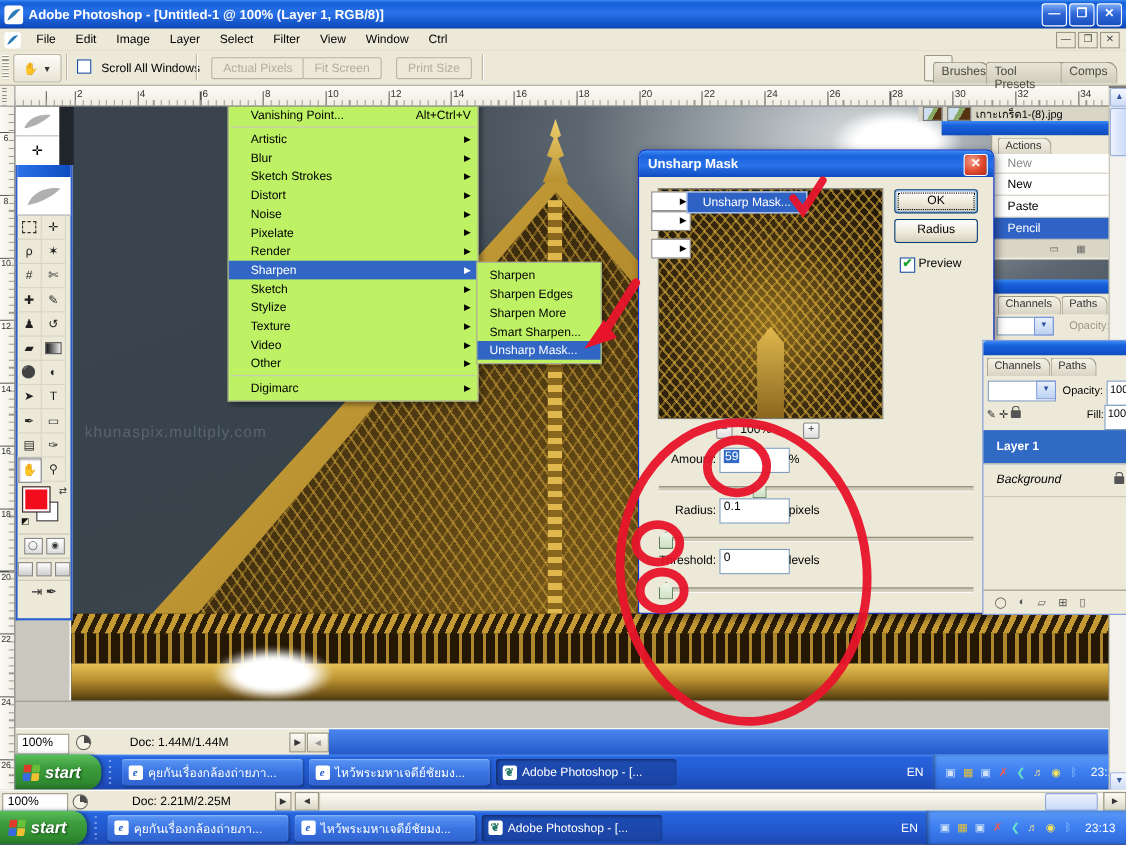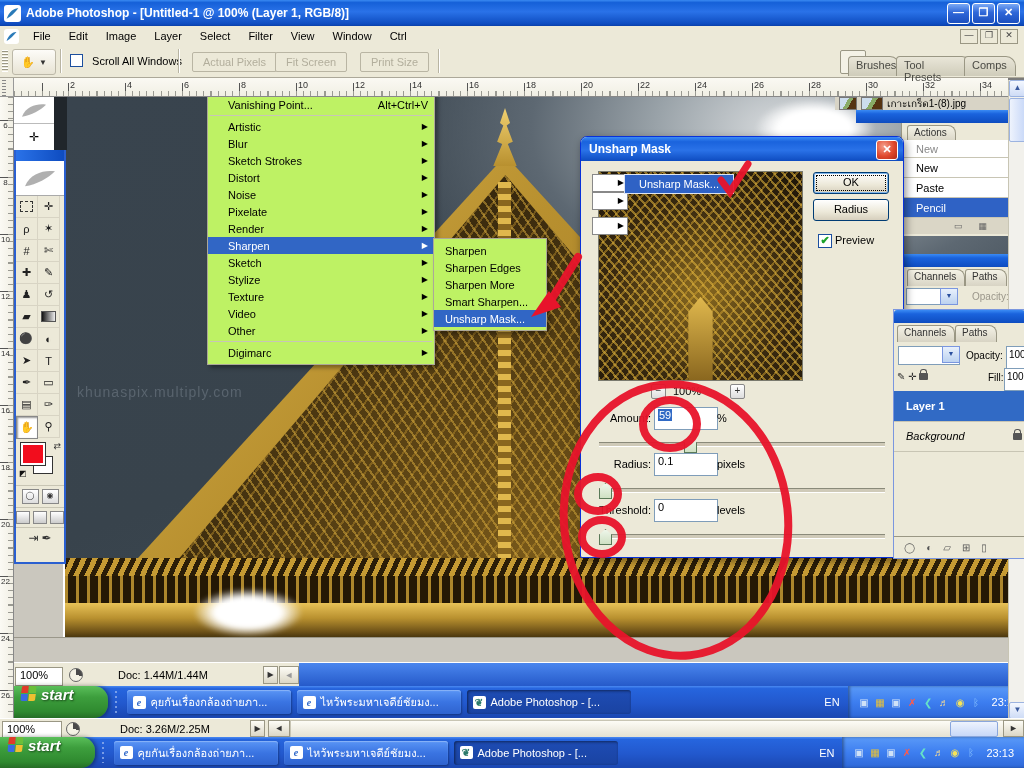--- a/index.html
+++ b/index.html
@@ -160,21 +160,21 @@
   .pie{position:absolute;width:12px;height:12px;border-radius:50%;border:1px solid #666;
     background:conic-gradient(#4a4a4a 0 100deg,#f4f2e4 100deg 360deg)}
   .statdoc{position:absolute;font-size:11px}
   .tinybtn{position:absolute;border:1px solid #9a9784;background:linear-gradient(#fdfcf6,#dbd7c6);text-align:center;color:#333}
   .bluestrip{position:absolute;background:linear-gradient(180deg,#4a86ee,#2458c8)}
   .hthumb{position:absolute;height:14px;border:1px solid #8aa6dc;border-radius:2px;background:linear-gradient(#eef3fd,#c8d8f8)}
   
   .taskbar{display:flex;align-items:center;background:linear-gradient(180deg,#4a8af2 0%,#2665de 8%,#2258cd 55%,#1c49b4 95%);color:#fff}
   #task-in{left:0;top:590px;width:1010px;height:32px;position:absolute}
   #task-out{left:0;top:737px;width:1024px;height:31px;position:absolute;z-index:60}
-  .start{height:100%;display:flex;gap:5px;padding:0 34px 0 8px;
+  .start{height:100%;display:flex;align-items:center;gap:5px;padding:0 18px 0 8px;
     background:linear-gradient(180deg,#5abf5a 0%,#3d9e3d 35%,#2f8a2f 80%,#256e25 100%);
     border-radius:0 14px 14px 0;box-shadow:2px 0 4px rgba(0,0,0,.4);font-weight:bold;font-style:italic;font-size:15px;text-shadow:1px 1px 2px #1a4a1a}
   .winflag{width:15px;height:15px;border-radius:2px;transform:skewX(-6deg);
     background:linear-gradient(#e03a2a 0 0) 0 0/7px 7px no-repeat,linear-gradient(#6abf3a 0 0) 8px 0/7px 7px no-repeat,
     linear-gradient(#3a6ae0 0 0) 0 8px/7px 7px no-repeat,linear-gradient(#f0c030 0 0) 8px 8px/7px 7px no-repeat}
   .tb-dots{width:8px;height:70%;margin:0 4px;background:repeating-linear-gradient(180deg,#9db9f0 0 2px,transparent 2px 5px);opacity:.7;background-size:2px 100%;background-repeat:no-repeat;background-position:3px 0}
   .tbtn{width:152px;height:24px;margin:0 3px;border-radius:3px;display:flex;align-items:center;gap:5px;padding:0 6px;
     background:linear-gradient(180deg,#5a95f5,#3a74e2 50%,#2f63cf);box-shadow:inset 0 1px 1px #8ab4f8,1px 1px 2px rgba(0,0,0,.3);
     font-size:11px;white-space:nowrap;overflow:hidden}
   .tbtn.active{background:linear-gradient(180deg,#1e4cb4,#1a43a2);box-shadow:inset 1px 1px 3px rgba(0,0,0,.5)}
@@ -597,21 +597,21 @@
 
   <div class="abs" id="vscroll">
     <span class="scr-arrow" style="top:0">▲</span>
     <span class="vthumb" style="top:18px;height:42px"></span>
     <span class="scr-arrow" style="top:622px">▼</span>
   </div>
 
   <div id="stat-out" class="statusbar">
     <span class="zoombox" style="left:2px;top:2px;width:50px">100%</span>
     <span class="pie" style="left:66px;top:3px"></span>
-    <span class="statdoc" style="left:120px;top:4px">Doc: 3.26M/2.25M</span>
+    <span class="statdoc" style="left:120px;top:4px">Doc: 2.21M/2.25M</span>
     <span class="tinybtn" style="left:250px;top:1px;width:13px;height:15px;line-height:15px;font-size:8px">▶</span>
     <span class="tinybtn" style="left:268px;top:1px;width:20px;height:15px;line-height:15px;font-size:9px">◄</span>
     <span class="abs" style="left:290px;top:1px;width:712px;height:16px;background:linear-gradient(#fdfcf6,#e4e1d2);border:1px solid #c8c5b4"></span>
     <span class="hthumb" style="left:950px;top:2px;width:46px"></span>
     <span class="tinybtn" style="left:1003px;top:1px;width:19px;height:15px;line-height:15px;font-size:9px">►</span>
   </div>
 
   <div class="taskbar" id="task-out">
       <div class="start">
         <span class="winflag"></span>

